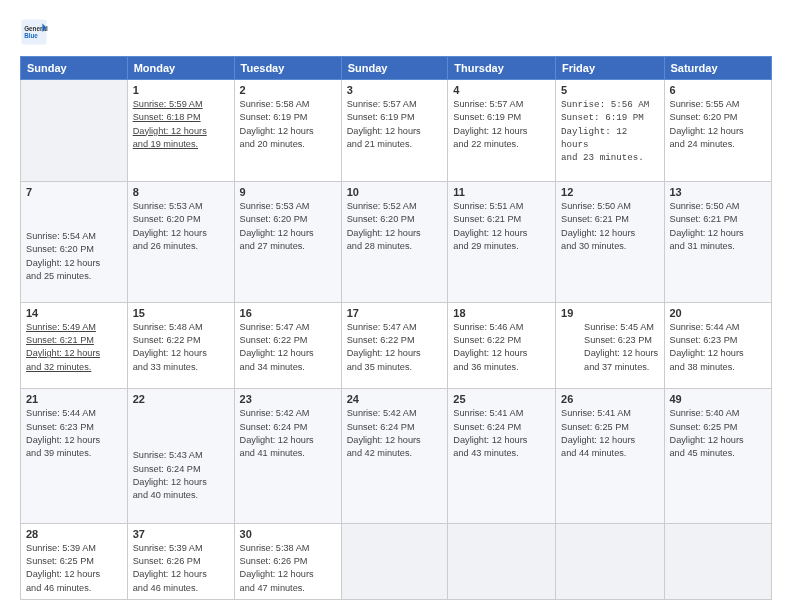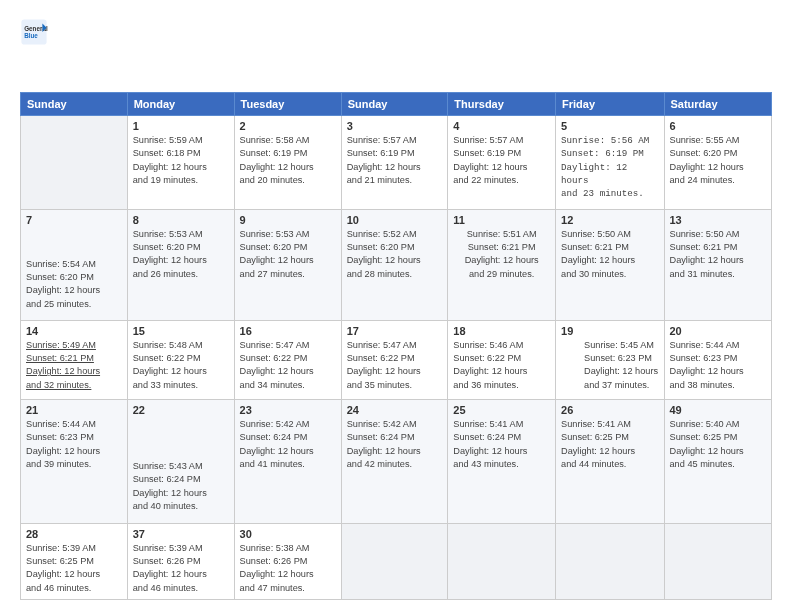--- a/index.html
+++ b/index.html
@@ -9,21 +9,20 @@
       width: 792px;
       height: 612px;
       overflow: hidden;
     }
     .page {
       width: 792px;
       height: 612px;
       padding: 18px 20px 12px 20px;
       display: flex;
       flex-direction: column;
-      gap: 36px;
     }
     .header {
       display: flex;
       justify-content: space-between;
       align-items: flex-start;
       margin-bottom: 10px;
     }
     .logo {
       display: flex;
       align-items: center;
@@ -132,21 +131,21 @@
           <th>Thursday</th>
           <th>Friday</th>
           <th>Saturday</th>
         </tr>
     </thead>
     <tbody id="calendar-body">
     <tr>
           <td class="empty-cell"></td>
           <td>
             <span class="day-num">1</span>
-            <div class="day-info" style="white-space: pre-line;">Sunrise: 5:59 AM
+            <div class="day-info" style="white-space: pre-line; text-decoration: underline;">Sunrise: 5:59 AM
 Sunset: 6:18 PM
 Daylight: 12 hours
 and 19 minutes.</div>
           </td>
           <td>
             <span class="day-num">2</span>
             <div class="day-info" style="white-space: pre-line;">Sunrise: 5:58 AM
 Sunset: 6:19 PM
 Daylight: 12 hours
 and 20 minutes.</div>
@@ -204,21 +203,21 @@
           </td>
           <td>
             <span class="day-num">10</span>
             <div class="day-info" style="white-space: pre-line;">Sunrise: 5:52 AM
 Sunset: 6:20 PM
 Daylight: 12 hours
 and 28 minutes.</div>
           </td>
           <td>
             <span class="day-num">11</span>
-            <div class="day-info" style="white-space: pre-line; text-align: center;">Sunrise: 5:51 AM
+            <div class="day-info" style="white-space: pre-line;">Sunrise: 5:51 AM
 Sunset: 6:21 PM
 Daylight: 12 hours
 and 29 minutes.</div>
           </td>
           <td>
             <span class="day-num">12</span>
             <div class="day-info" style="white-space: pre-line;">Sunrise: 5:50 AM
 Sunset: 6:21 PM
 Daylight: 12 hours
 and 30 minutes.</div>

